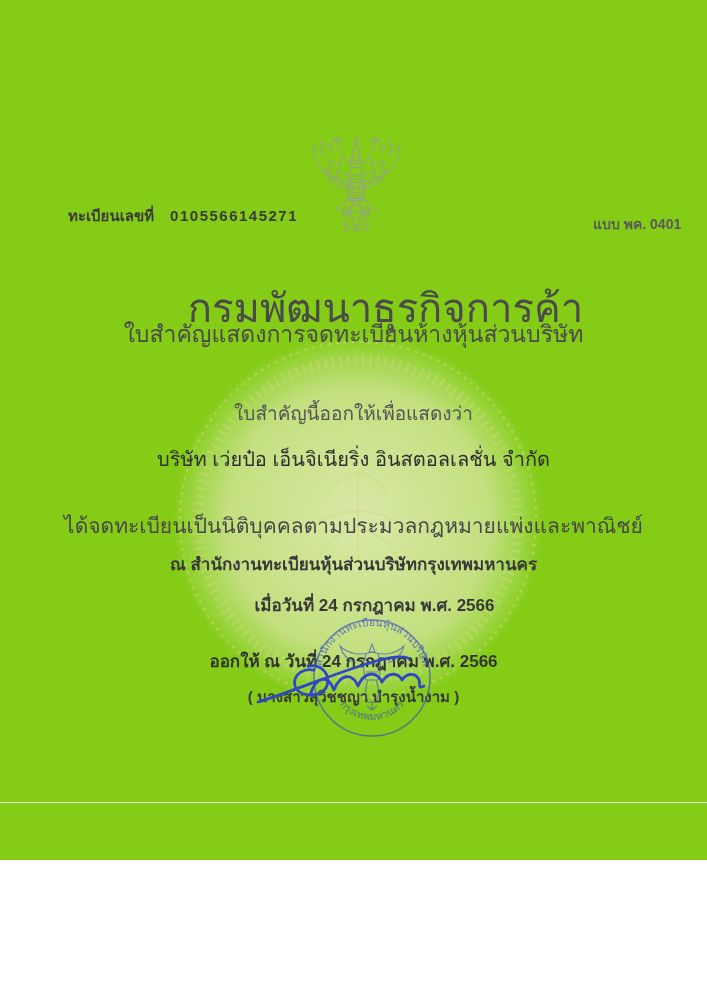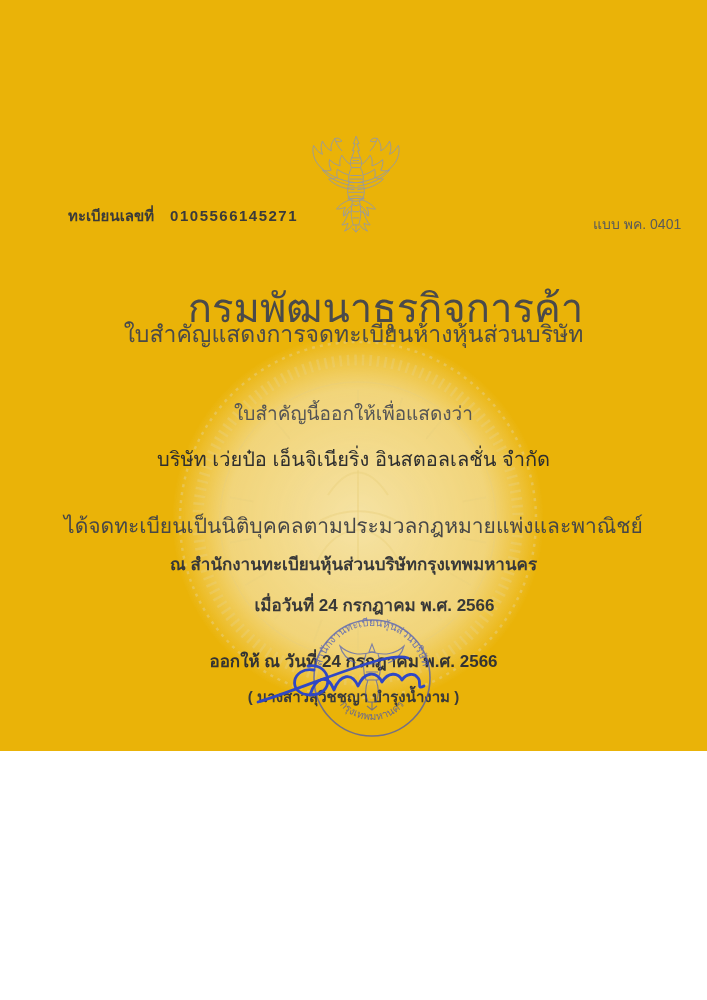--- a/index.html
+++ b/index.html
@@ -1,29 +1,29 @@
 <!DOCTYPE html>
 <html><head>
 <meta charset="utf-8">
 <style>
   html,body{margin:0;padding:0;background:#ffffff;}
   body{font-family:"Liberation Sans","DejaVu Sans",sans-serif;}
   .page{
     position:relative;
-    width:707px;height:751px;
-    background:#eab308;
+    width:707px;height:860px;
+    background:#84cc16;
     overflow:hidden;
   }
   .abs{position:absolute;}
   .center{left:0;width:707px;text-align:center;}
   .txt{color:#414141;white-space:nowrap;}
 
   .reg-line{top:204px;left:68px;font-size:15px;font-weight:600;color:#3a3a3a;}
   .reg-num{margin-left:16px;letter-spacing:1.5px;}
-  .form-code{top:213px;left:593px;font-size:14px;color:#5a5a5a;font-weight:400;}
+  .form-code{top:213px;left:593px;font-size:14px;color:#5a5a5a;font-weight:700;}
 
   .dept-title{top:276px;font-size:40px;font-weight:500;color:#4a4a4a;padding-left:32px;}
   .cert-title{top:316px;font-size:23px;font-weight:400;color:#4a4a4a;}
 
   .issued-stmt{top:398px;font-size:19px;color:#555;}
   .company{top:443px;font-size:20px;font-weight:400;color:#2f2f2f;}
   .reg-stmt{top:509px;font-size:21px;color:#474747;}
   .office{top:550px;font-size:17px;font-weight:600;color:#383838;}
   .regdate{top:591px;font-size:17px;font-weight:600;color:#383838;margin-left:21px;}
   .issdate{top:647px;font-size:17px;font-weight:600;color:#333;z-index:6;}

